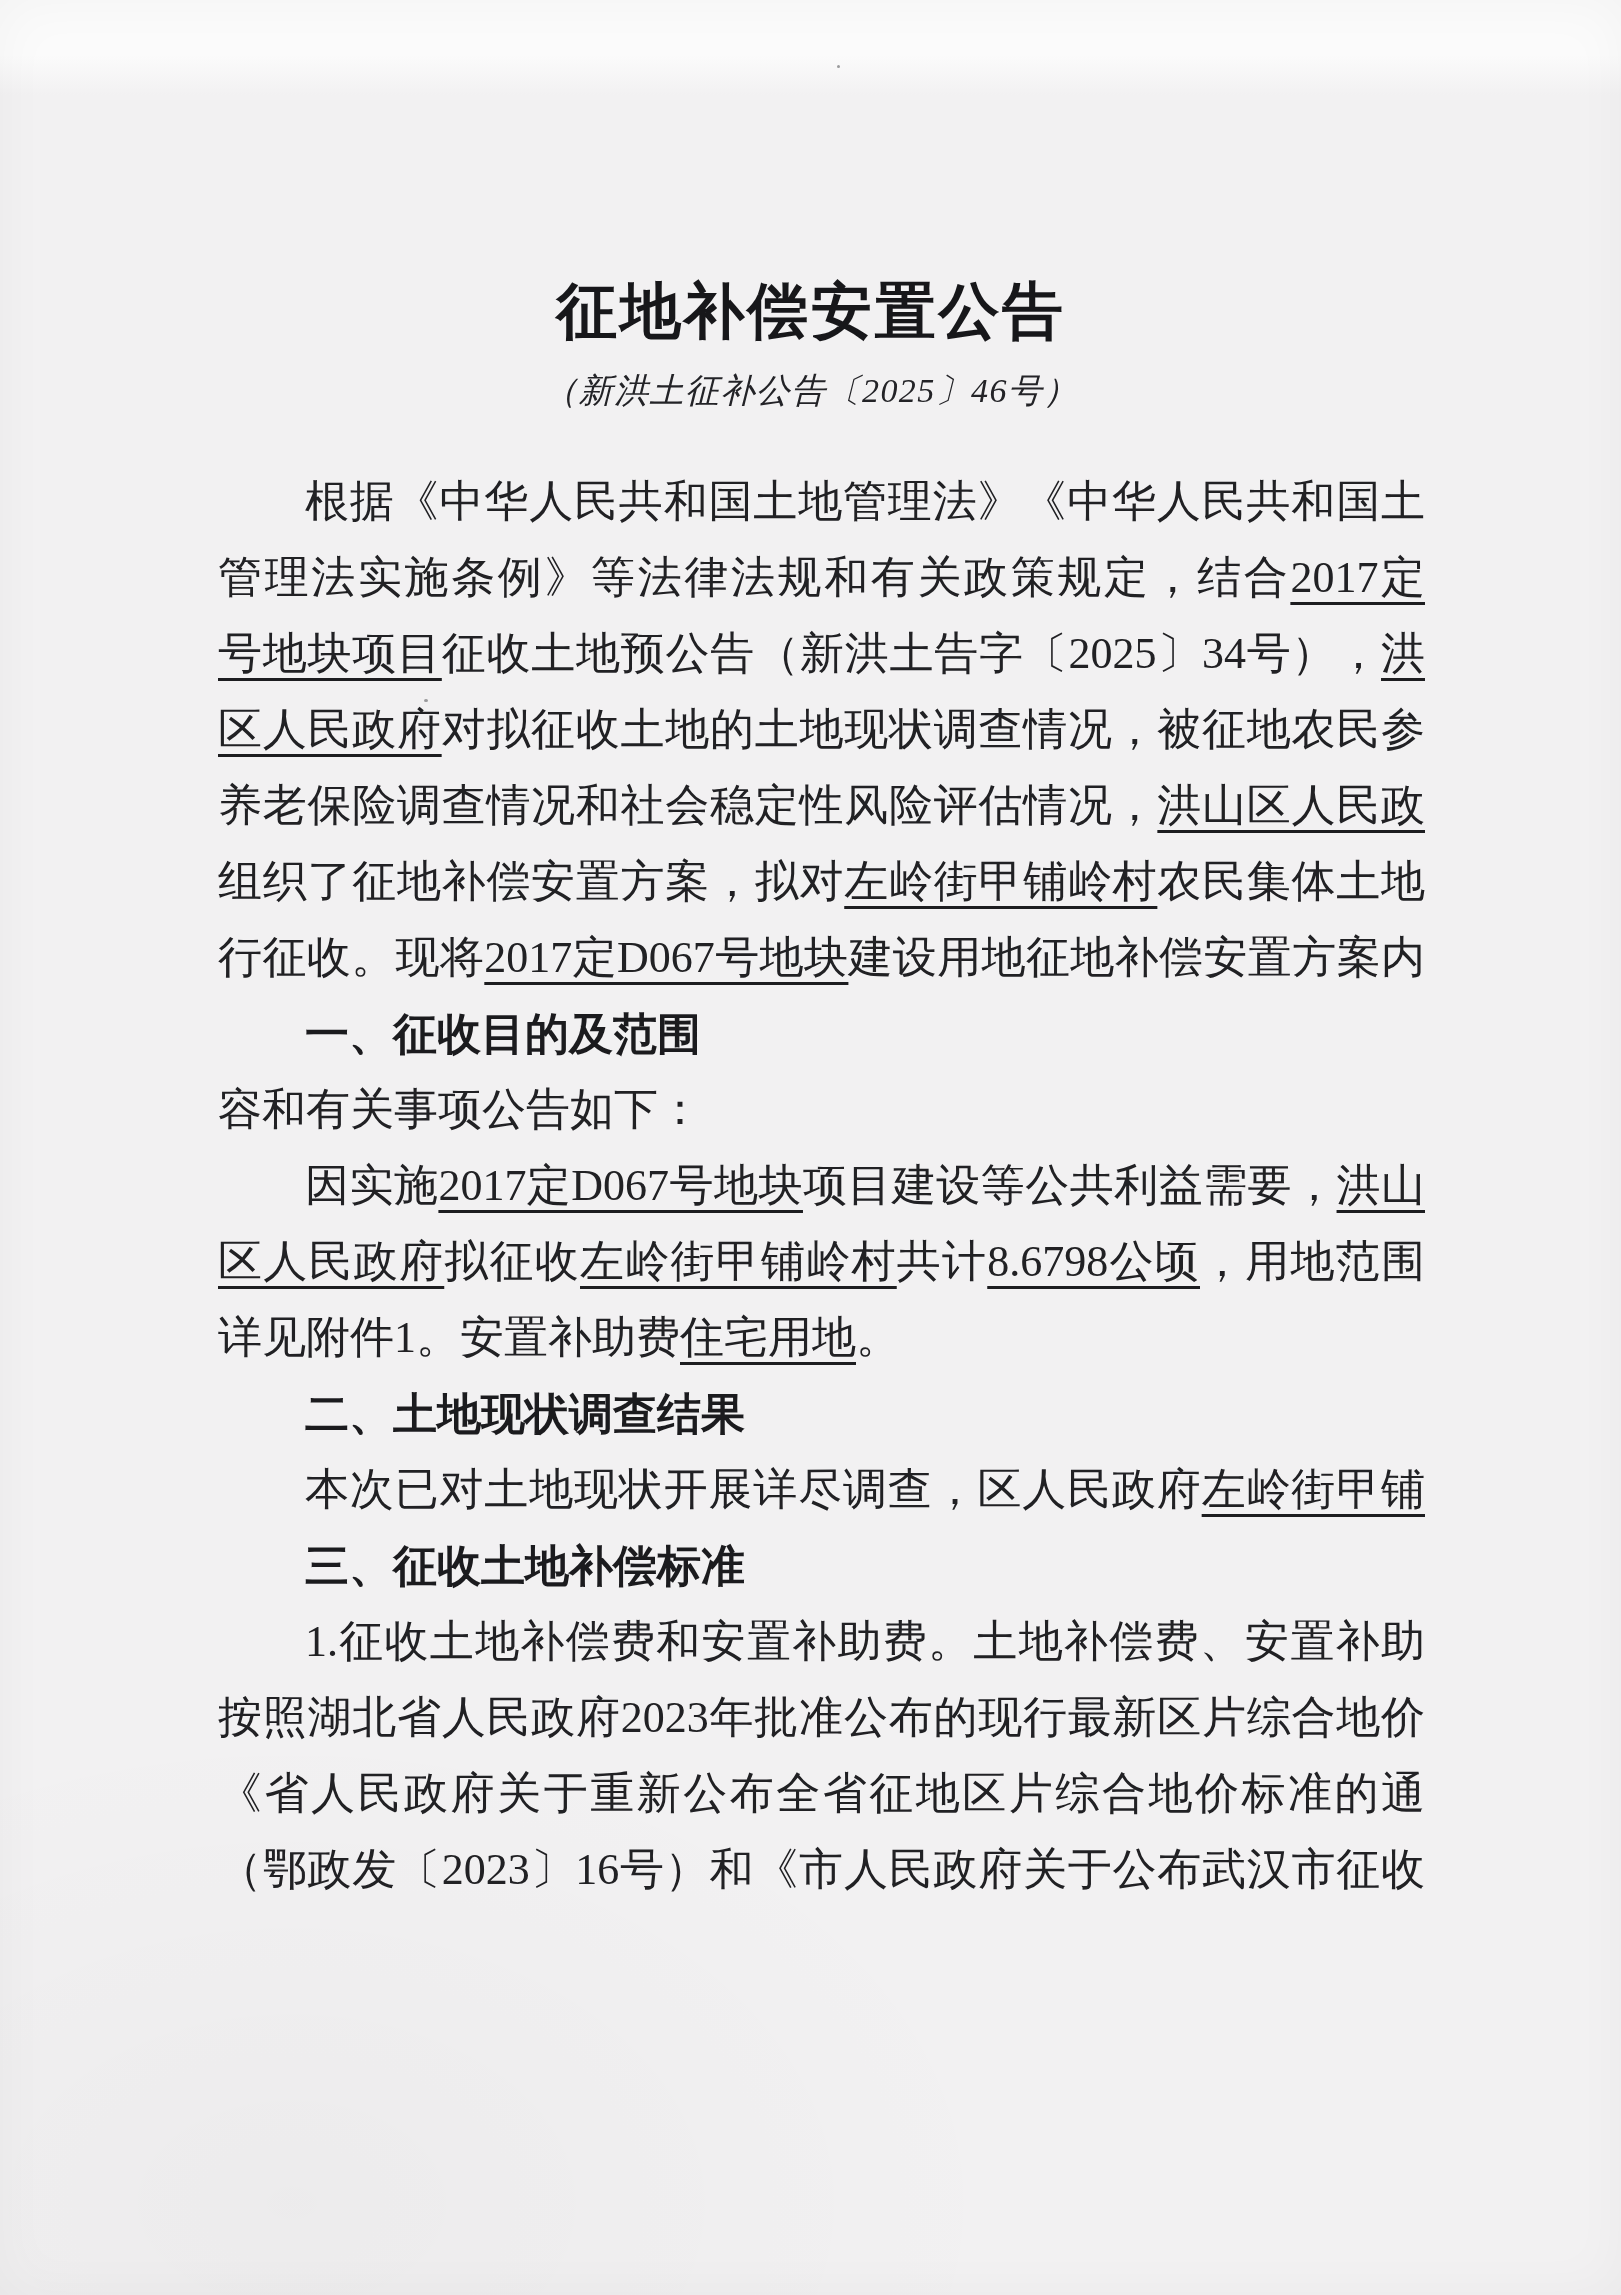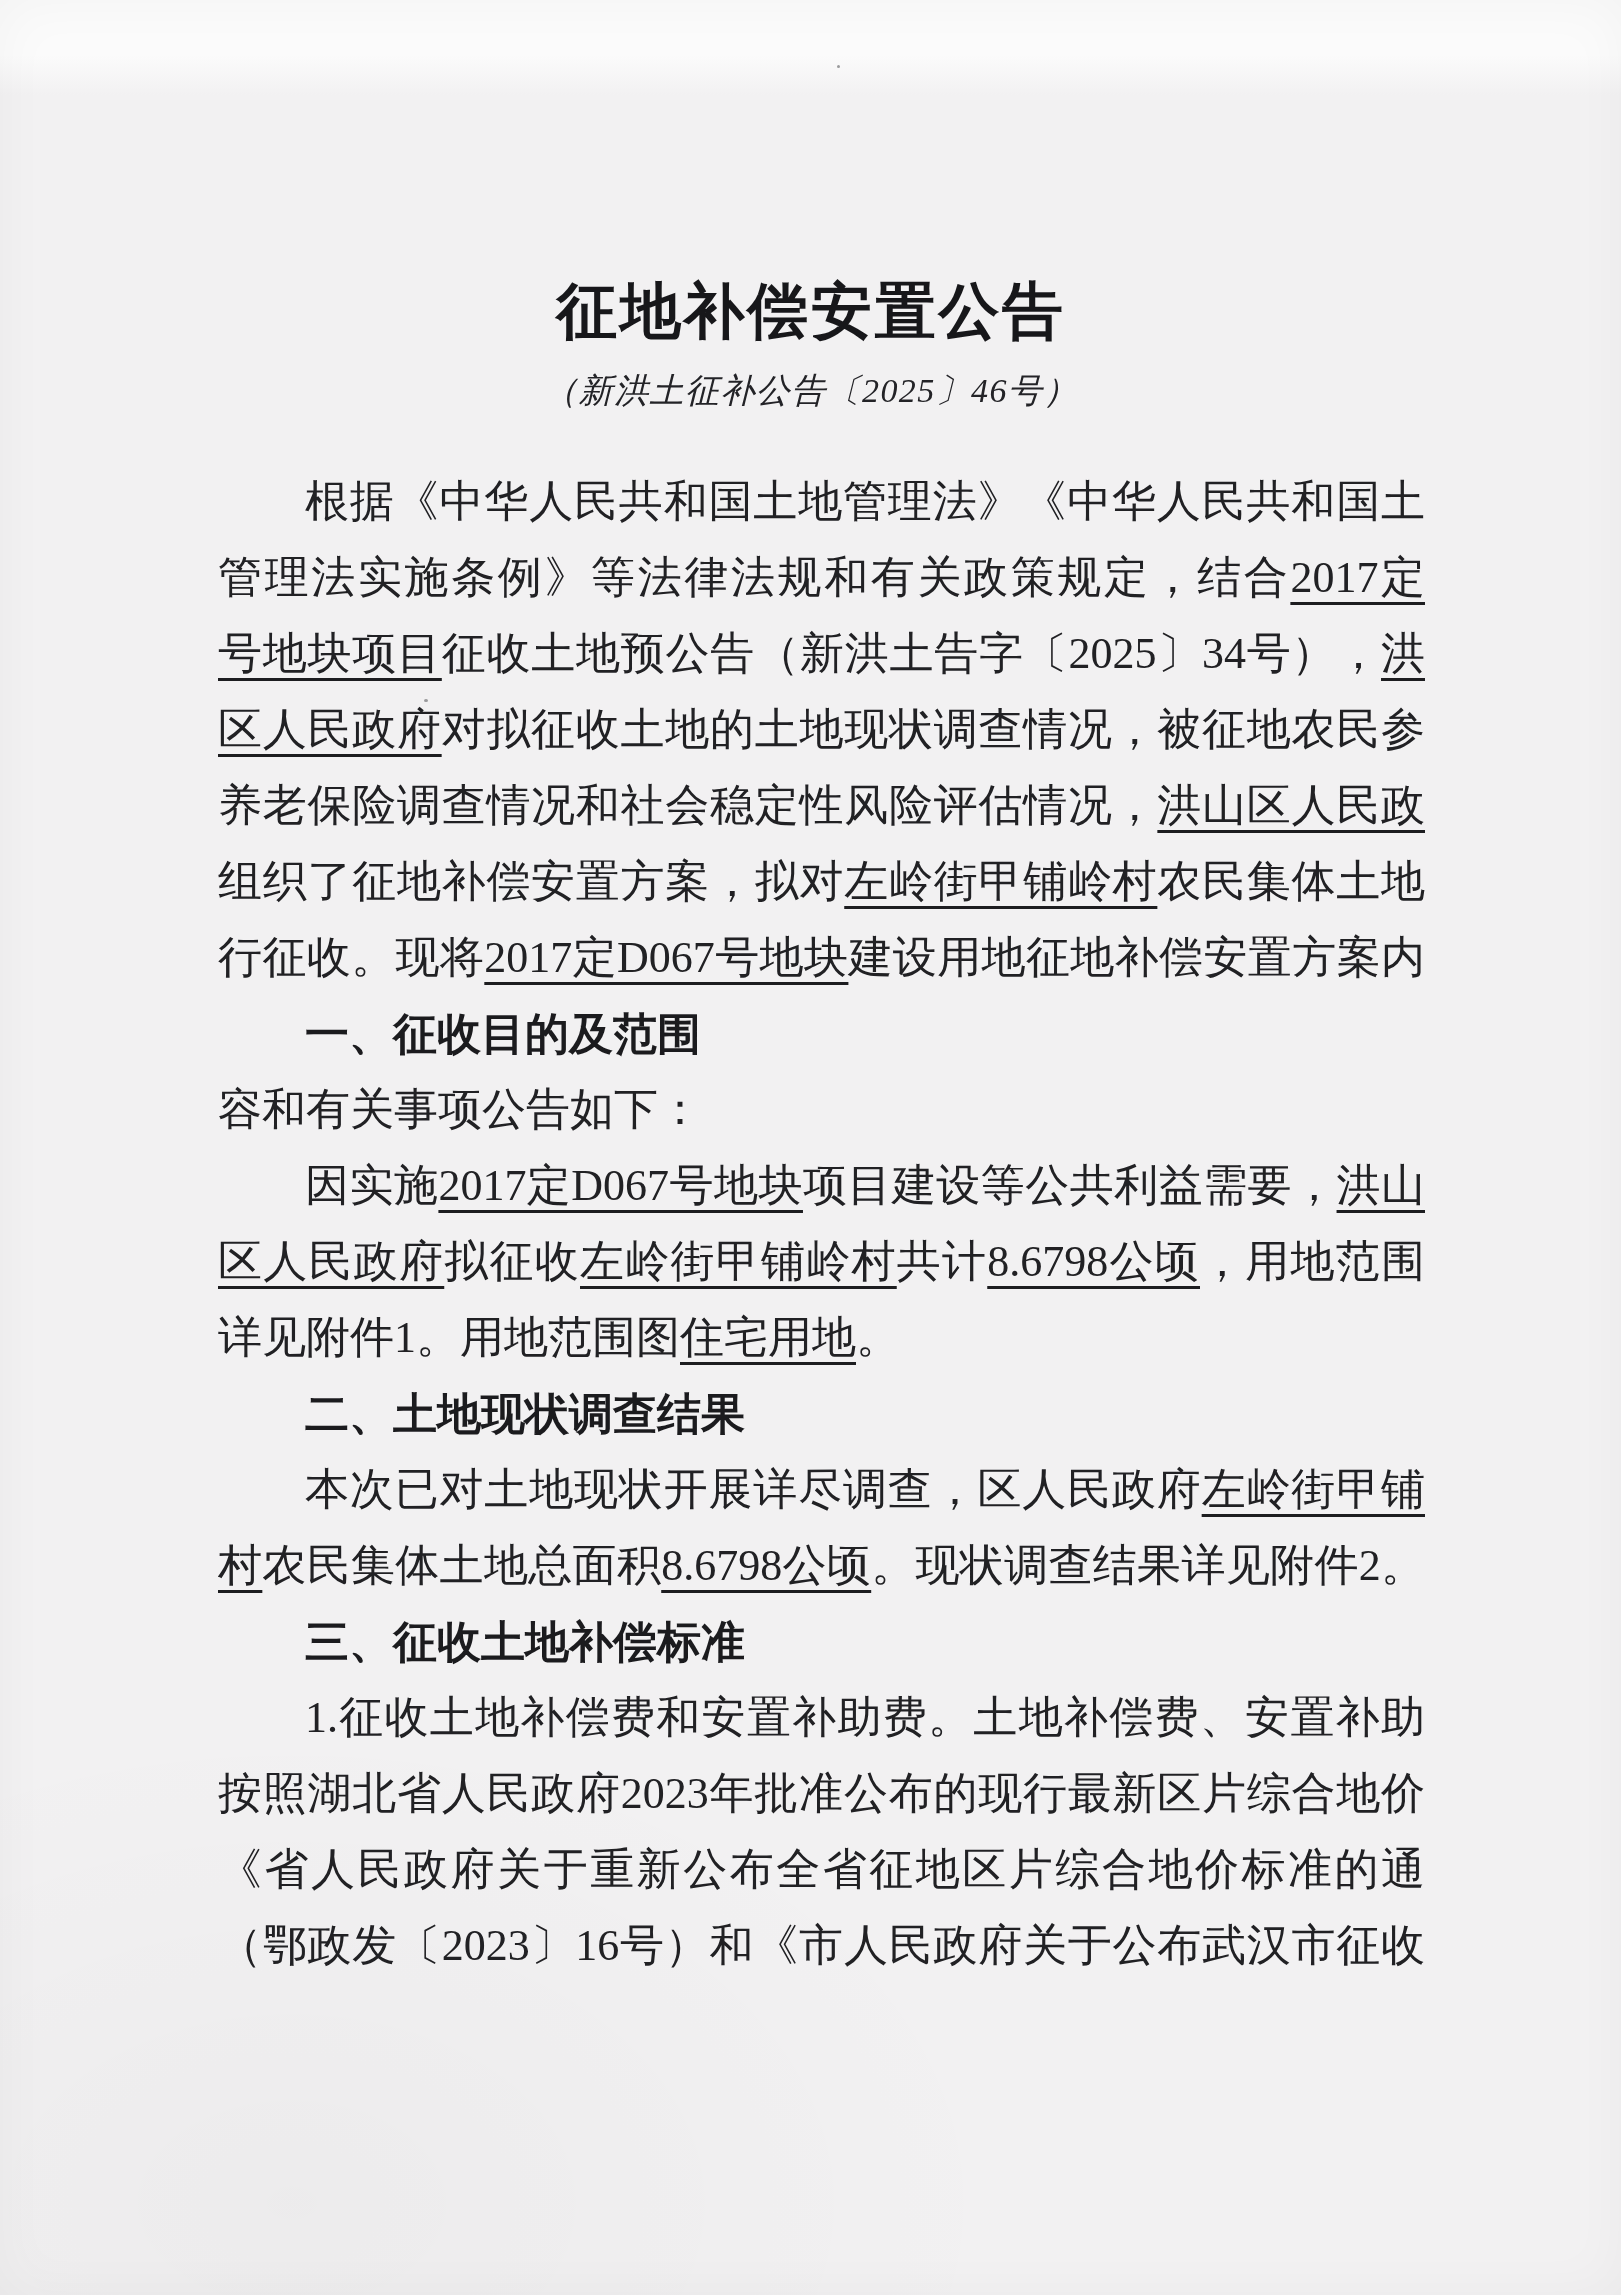--- a/index.html
+++ b/index.html
@@ -97,24 +97,23 @@
       <div class="line body fill"><span>管理法实施条例》等法律法规和有关政策规定，结合</span><span class="u">2017定D067</span></div>
       <div class="line body fill"><span class="u">号地块项目</span><span>征收土地预公告（新洪土告字〔2025〕34号），</span><span class="u">洪山</span></div>
       <div class="line body fill"><span class="u">区人民政府</span><span>对拟征收土地的土地现状调查情况，被征地农民参加</span></div>
       <div class="line body fill"><span>养老保险调查情况和社会稳定性风险评估情况，</span><span class="u">洪山区人民政府</span></div>
       <div class="line body fill"><span>组织了征地补偿安置方案，拟对</span><span class="u">左岭街甲铺岭村</span><span>农民集体土地进</span></div>
       <div class="line body fill"><span>行征收。现将</span><span class="u">2017定D067号地块</span><span>建设用地征地补偿安置方案内</span></div>
       <div class="line heading indent"><span>一、征收目的及范围</span></div>
       <div class="line body"><span>容和有关事项公告如下：</span></div>
       <div class="line body indent fill"><span>因实施</span><span class="u">2017定D067号地块</span><span>项目建设等公共利益需要，</span><span class="u">洪山</span></div>
       <div class="line body fill"><span class="u">区人民政府</span><span>拟征收</span><span class="u">左岭街甲铺岭村</span><span>共计</span><span class="u">8.6798公顷</span><span>，用地范围图</span></div>
-      <div class="line body"><span>详见附件1。用地范围图</span><span class="u">住宅用地</span><span>。</span></div>
+      <div class="line body"><span>详见附件1。安置补助费</span><span class="u">住宅用地</span><span>。</span></div>
       <div class="line heading indent"><span>二、土地现状调查结果</span></div>
       <div class="line body indent fill"><span>本次已对土地现状开展详尽调查，区人民政府</span><span class="u">左岭街甲铺岭</span></div>
-      <div class="line body fill"><span class="u">村</span><span>农民集体土地总面积</span><span class="u">8.6798公顷</span><span>。现状调查结果详见附件2。</span></div>
       <div class="line heading indent"><span>三、征收土地补偿标准</span></div>
       <div class="line body indent fill"><span>1.征收土地补偿费和安置补助费。土地补偿费、安置补助费</span></div>
       <div class="line body fill"><span>按照湖北省人民政府2023年批准公布的现行最新区片综合地价</span></div>
       <div class="line body fill"><span>《省人民政府关于重新公布全省征地区片综合地价标准的通知》</span></div>
       <div class="line body fill"><span>（鄂政发〔2023〕16号）和《市人民政府关于公布武汉市征收集</span></div>
     </div>
 </div>
 
 
 </body></html>

